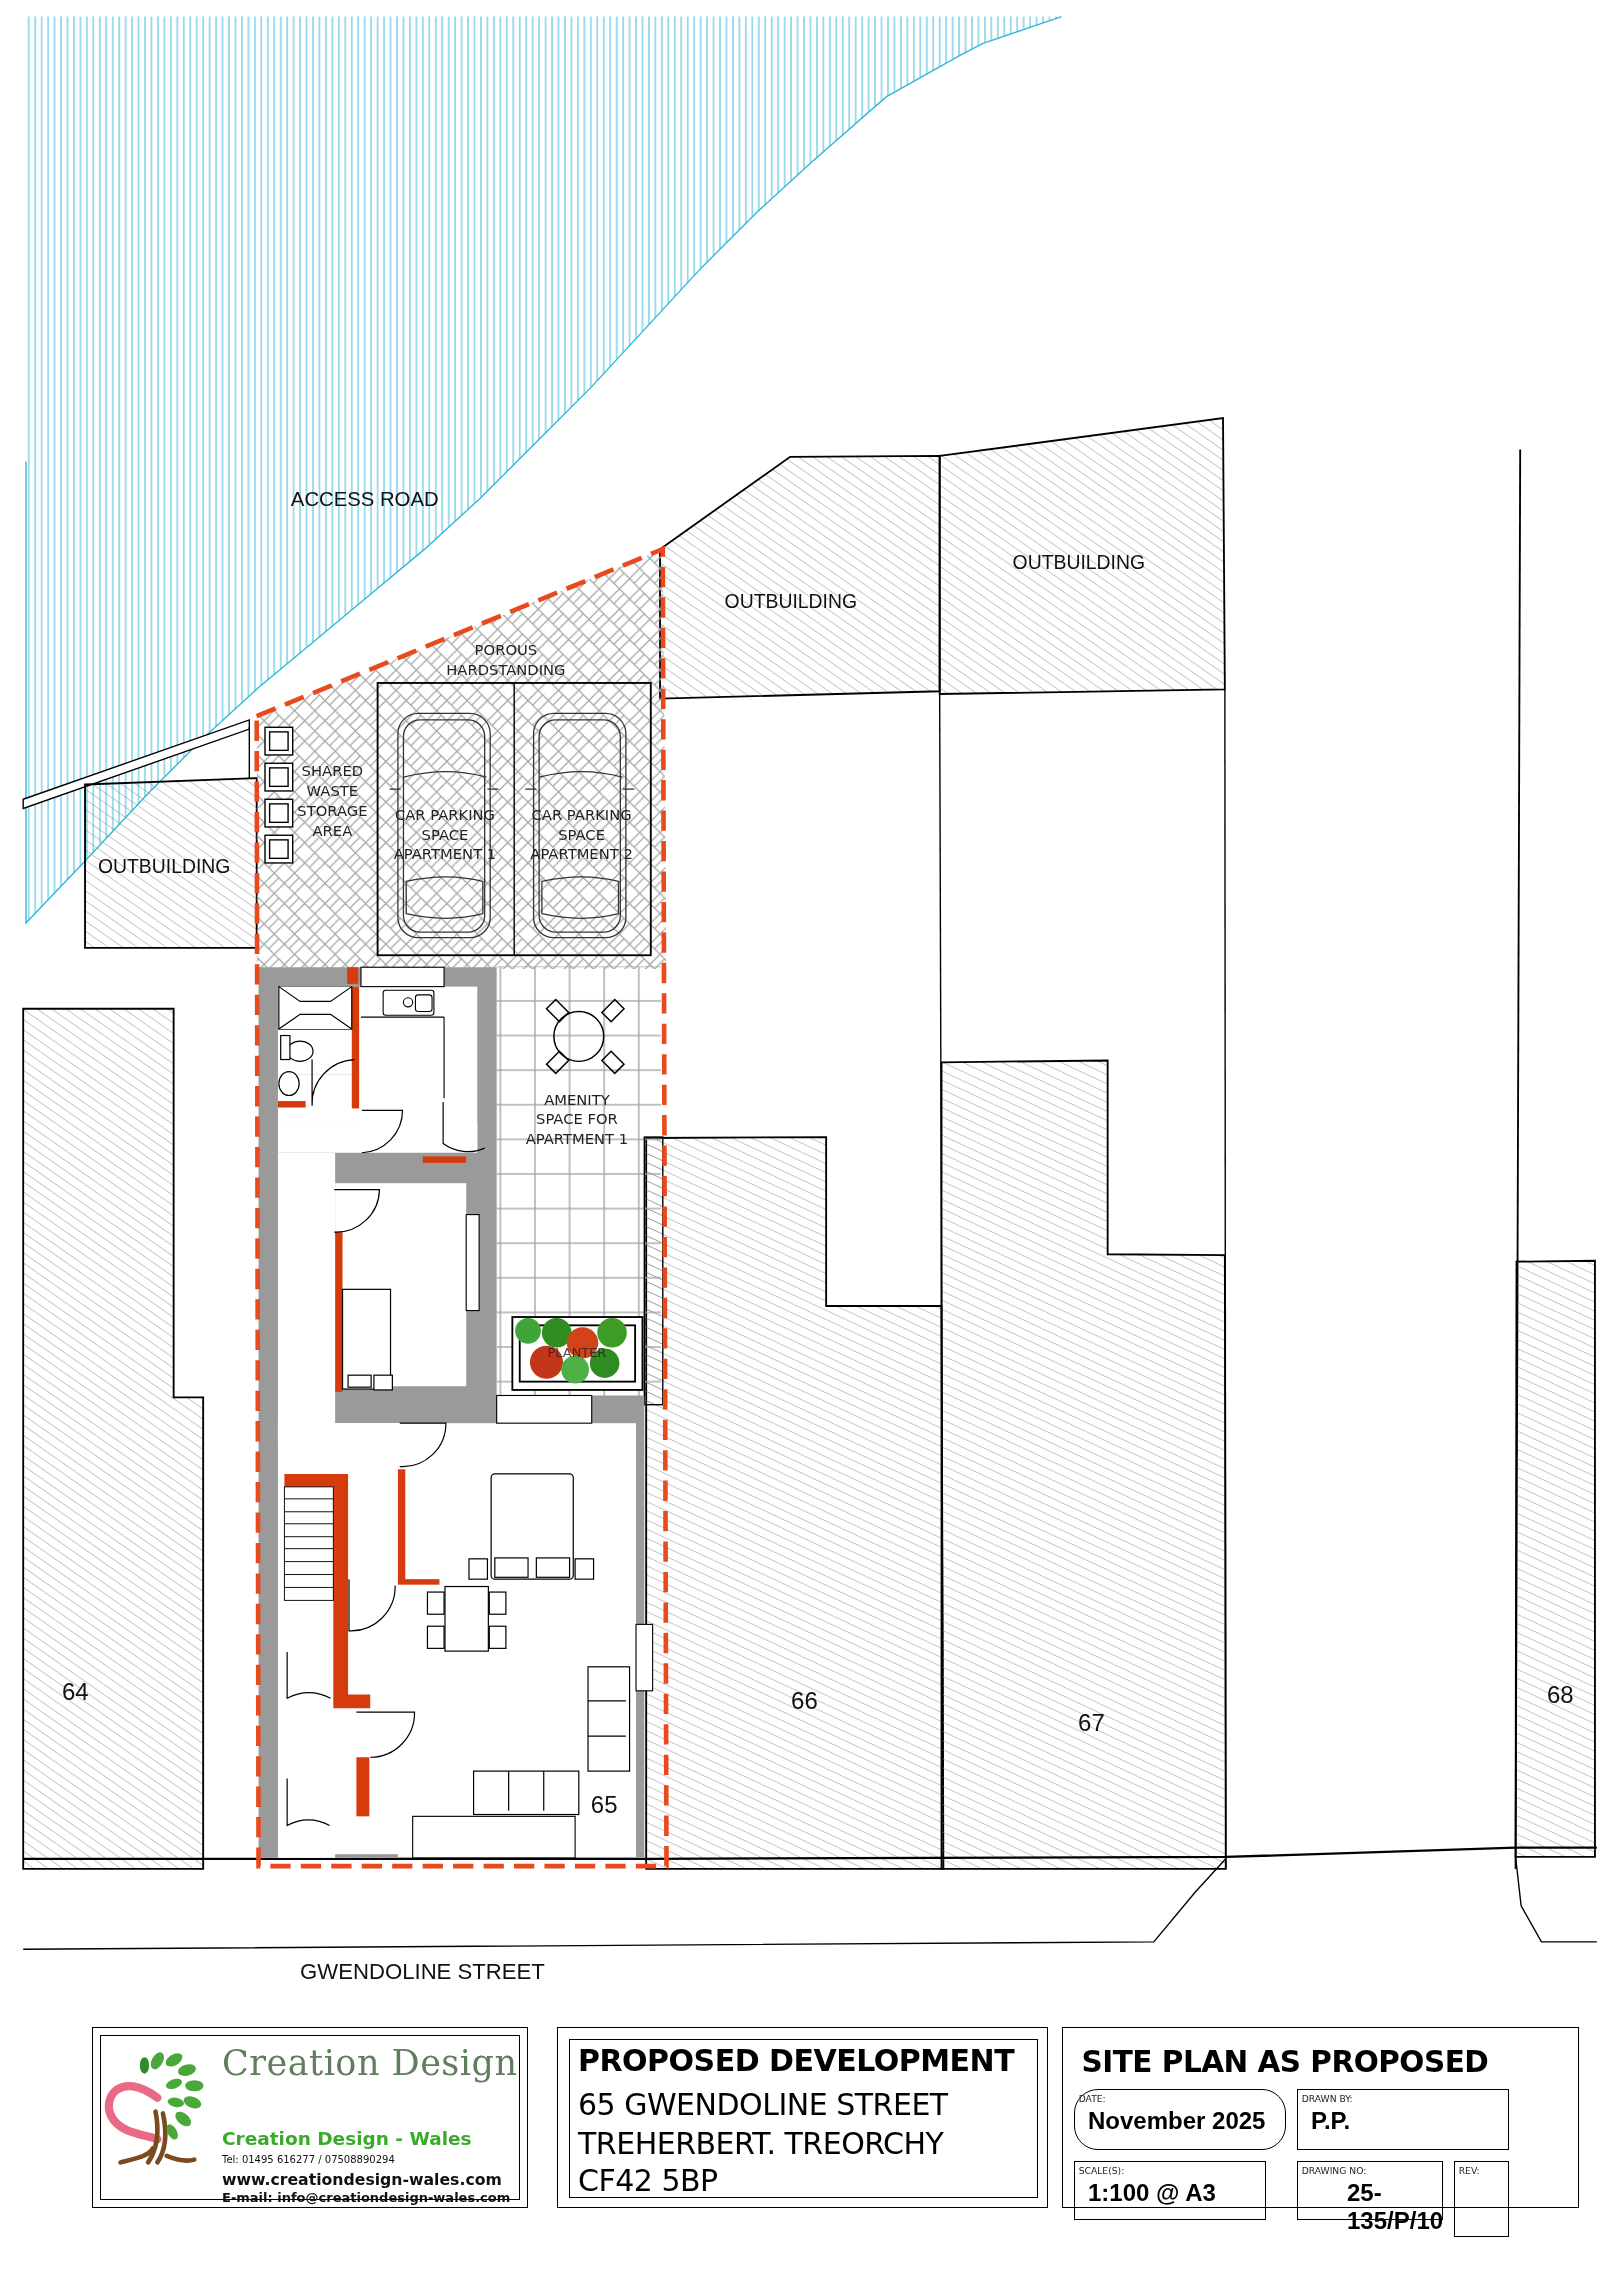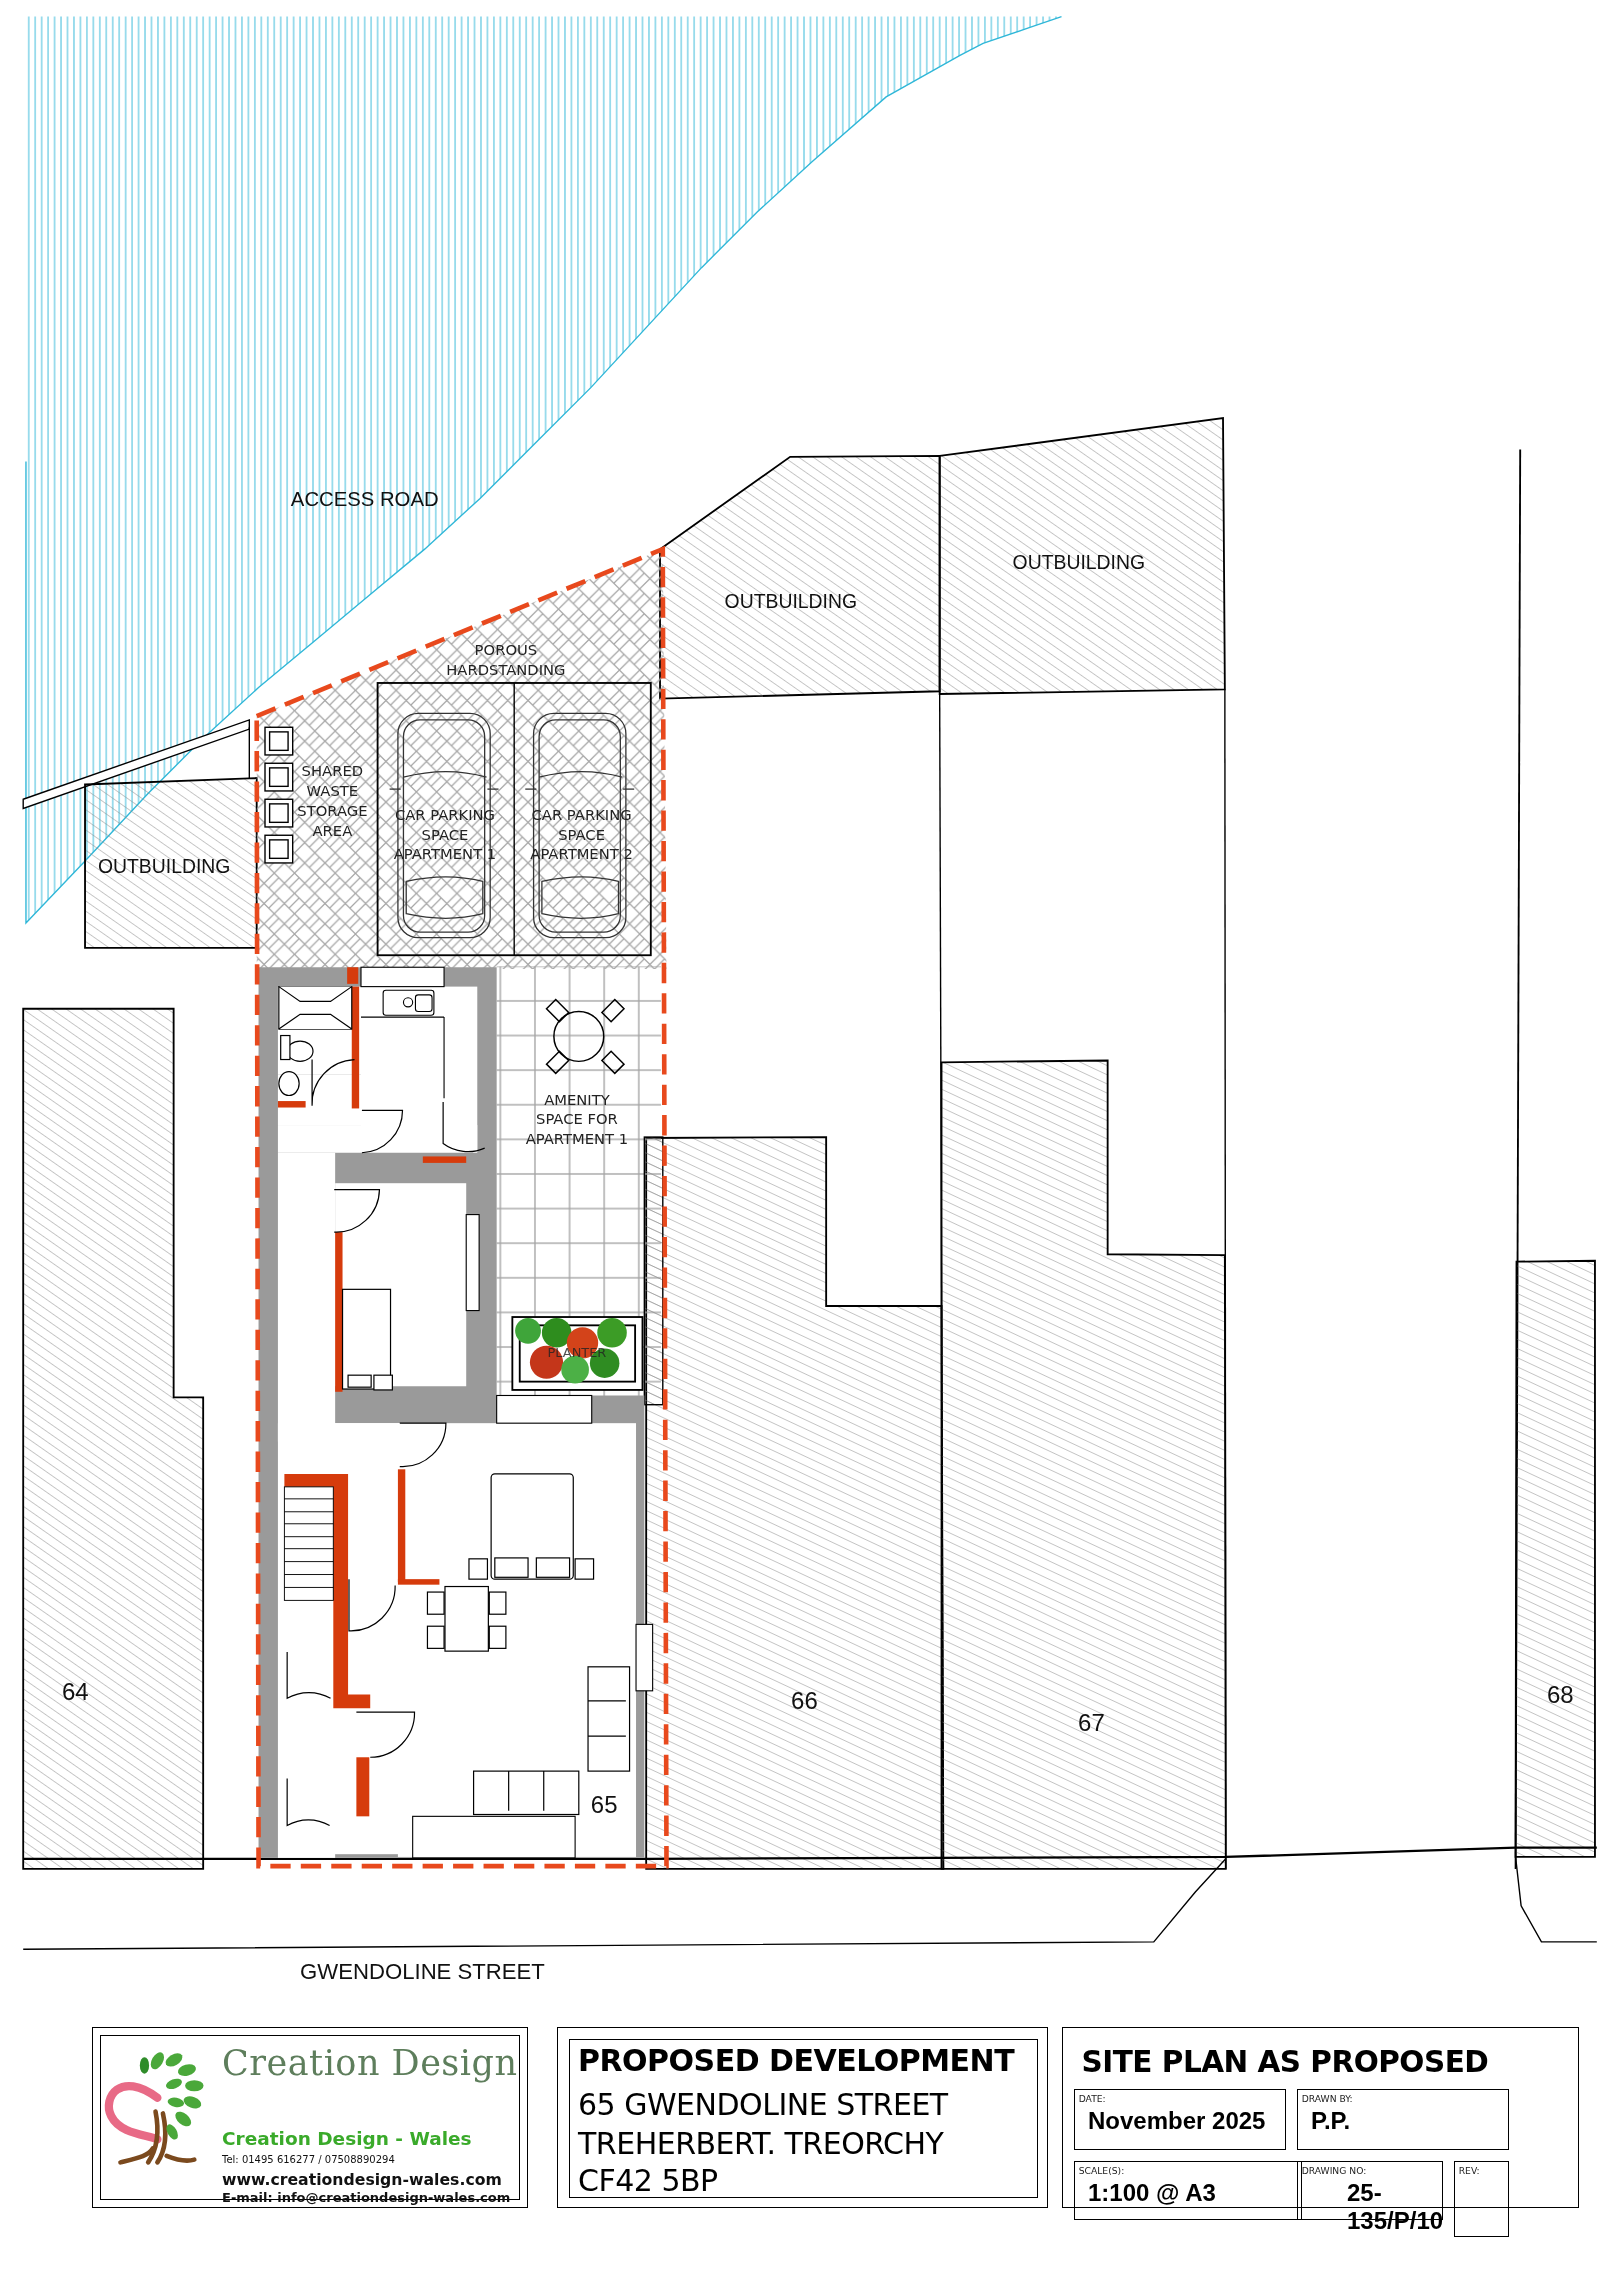--- a/index.html
+++ b/index.html
@@ -291,29 +291,29 @@
 <div class="tb" id="project-box">
   <div class="tb-inner"></div>
   <div class="proj-head">PROPOSED DEVELOPMENT</div>
   <div class="proj-line" style="top:59px">65 GWENDOLINE STREET</div>
   <div class="proj-line" style="top:98px">TREHERBERT. TREORCHY</div>
   <div class="proj-line" style="top:135px">CF42 5BP</div>
 </div>
 
 <div class="tb" id="sheet-box">
   <div class="sheet-title">SITE PLAN AS PROPOSED</div>
-  <div class="cell" style="left:11px;top:61px;width:212px;height:61px;">
+  <div class="cell" style="left:11px;top:61px;width:212px;height:61px;border-radius:24px;">
     <span class="cell-cap">DATE:</span>
     <span class="cell-val">November 2025</span>
   </div>
   <div class="cell" style="left:234px;top:61px;width:212px;height:61px;">
     <span class="cell-cap">DRAWN BY:</span>
     <span class="cell-val">P.P.</span>
   </div>
-  <div class="cell" style="left:11px;top:133px;width:228px;height:59px;">
+  <div class="cell" style="left:11px;top:133px;width:192px;height:59px;">
     <span class="cell-cap">SCALE(S):</span>
     <span class="cell-val">1:100 @ A3</span>
   </div>
   <div class="cell" style="left:234px;top:133px;width:146px;height:59px;">
     <span class="cell-cap">DRAWING NO:</span>
     <span class="cell-val" style="left:21px;margin-left:28px;">25-135/P/10</span>
   </div>
   <div class="cell" style="left:391px;top:133px;width:55px;height:76px;">
     <span class="cell-cap">REV:</span>
     <span class="cell-val"></span>

